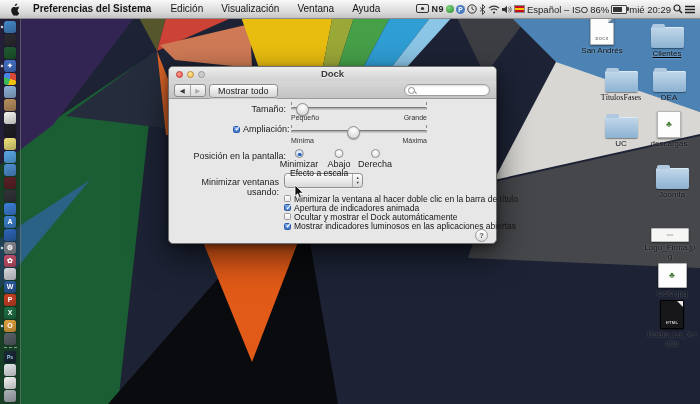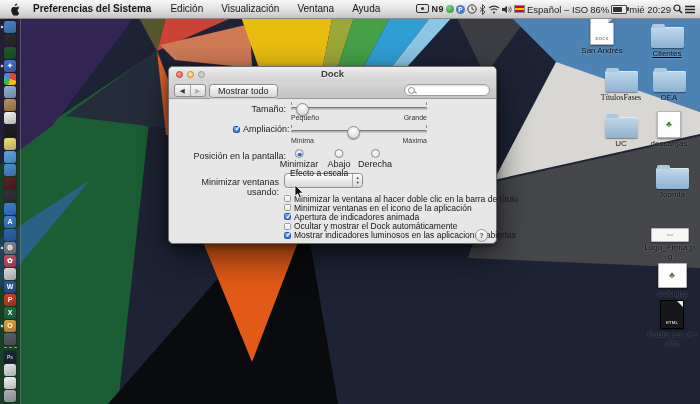--- a/index.html
+++ b/index.html
@@ -450,24 +450,20 @@
         <span>▼</span>
       </span>
   </div>
 
   <div id="checks">
       <div class="crow">
         <span class="chk"></span>
         <span class="ct">Minimizar la ventana al hacer doble clic en la barra de título</span>
       </div>
       <div class="crow">
-        <span class="chk"></span>
-        <span class="ct">Minimizar ventanas en el icono de la aplicación</span>
-      </div>
-      <div class="crow">
         <span class="chk on"></span>
         <span class="ct">Apertura de indicadores animada</span>
       </div>
       <div class="crow">
         <span class="chk"></span>
         <span class="ct">Ocultar y mostrar el Dock automáticamente</span>
       </div>
       <div class="crow">
         <span class="chk on"></span>
         <span class="ct">Mostrar indicadores luminosos en las aplicaciones abiertas</span>

